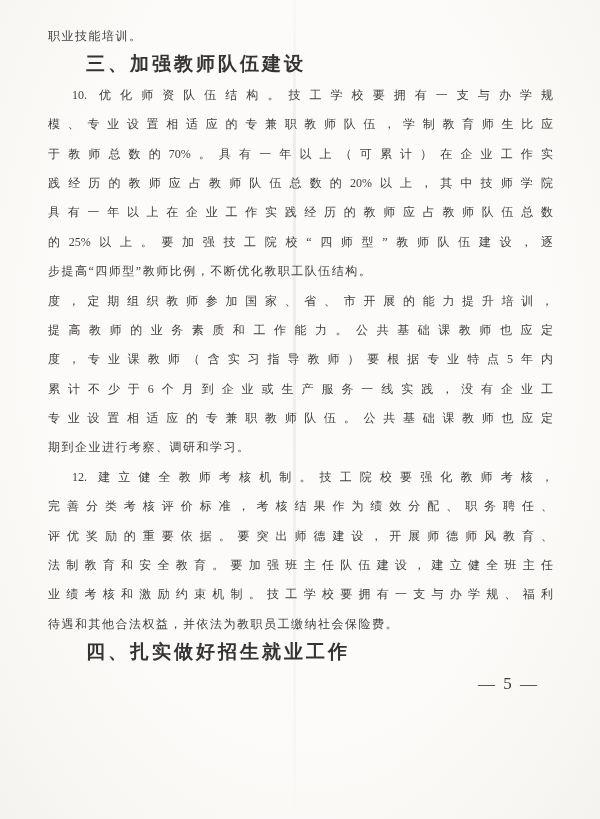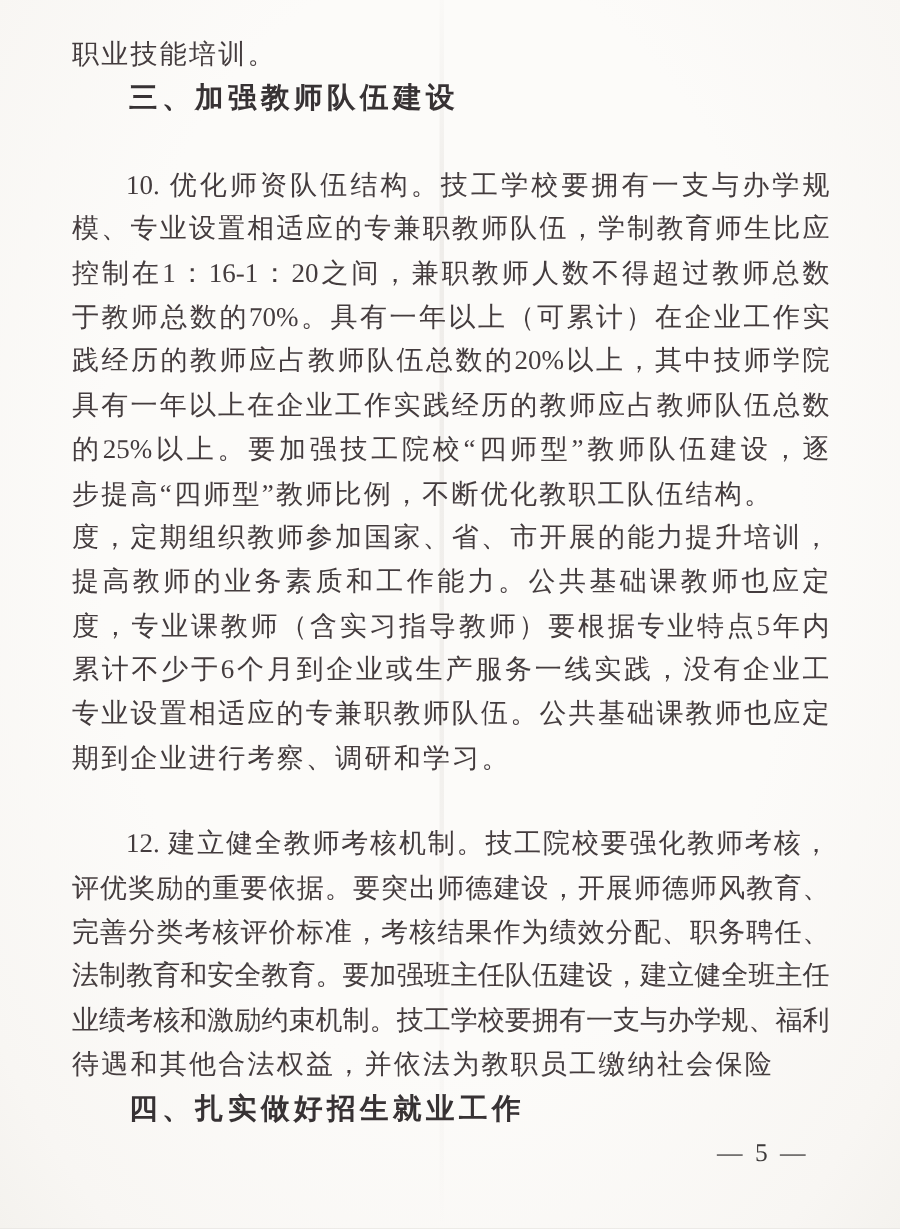--- a/index.html
+++ b/index.html
@@ -32,42 +32,41 @@
   }
   .textblock {
     position: absolute;
     left: 48px;
     top: 22px;
     width: 505px;
   }
   .ln {
     height: 29.4px;
     line-height: 29.4px;
-    font-size: 18px;
+    font-size: 12px;
     color: #443c3e;
     overflow: hidden;
   }
   
   .j {
     text-align: justify;
     text-align-last: justify;
   }
   
   .ind {
     text-indent: 2em;
-    margin-top: 28px;
   }
   
   .end {
     text-align: left;
     letter-spacing: 1.5px;
   }
   
   .hd {
-    font-family: Liberation Sans, sans-serif;
+    font-family: Liberation Mono, monospace;
     font-weight: 700;
     font-size: 19px;
     color: #373234;
     letter-spacing: 3px;
     text-indent: 38px;
     text-align: left;
   }
   
   .pg {
     text-align: right;
@@ -81,34 +80,33 @@
 <body>
 
 <div class="paper">
   <div class="crease"></div>
 
   <div class="textblock">
     <div class="ln end">职业技能培训。</div>
     <div class="ln hd">三、加强教师队伍建设</div>
     <div class="ln j ind">10. 优化师资队伍结构。技工学校要拥有一支与办学规</div>
     <div class="ln j">模、专业设置相适应的专兼职教师队伍，学制教育师生比应</div>
-    <div class="ln j">控制在1：16-1：20之间，兼职教师人数不得超过教师总数</div>
     <div class="ln j">于教师总数的70%。具有一年以上（可累计）在企业工作实</div>
     <div class="ln j">践经历的教师应占教师队伍总数的20%以上，其中技师学院</div>
     <div class="ln j">具有一年以上在企业工作实践经历的教师应占教师队伍总数</div>
     <div class="ln j">的25%以上。要加强技工院校“四师型”教师队伍建设，逐</div>
     <div class="ln end">步提高“四师型”教师比例，不断优化教职工队伍结构。</div>
     <div class="ln j">度，定期组织教师参加国家、省、市开展的能力提升培训，</div>
     <div class="ln j">提高教师的业务素质和工作能力。公共基础课教师也应定</div>
     <div class="ln j">度，专业课教师（含实习指导教师）要根据专业特点5年内</div>
     <div class="ln j">累计不少于6个月到企业或生产服务一线实践，没有企业工</div>
     <div class="ln j">专业设置相适应的专兼职教师队伍。公共基础课教师也应定</div>
     <div class="ln end">期到企业进行考察、调研和学习。</div>
     <div class="ln j ind">12. 建立健全教师考核机制。技工院校要强化教师考核，</div>
+    <div class="ln j">完善分类考核评价标准，考核结果作为绩效分配、职务聘任、</div>
     <div class="ln j">评优奖励的重要依据。要突出师德建设，开展师德师风教育、</div>
-    <div class="ln j">完善分类考核评价标准，考核结果作为绩效分配、职务聘任、</div>
     <div class="ln j">法制教育和安全教育。要加强班主任队伍建设，建立健全班主任</div>
     <div class="ln j">业绩考核和激励约束机制。技工学校要拥有一支与办学规、福利</div>
     <div class="ln end">待遇和其他合法权益，并依法为教职员工缴纳社会保险费。</div>
     <div class="ln hd">四、扎实做好招生就业工作</div>
     <div class="ln pg">— 5 —</div>
   </div>
 </div>
 
 </body></html>

